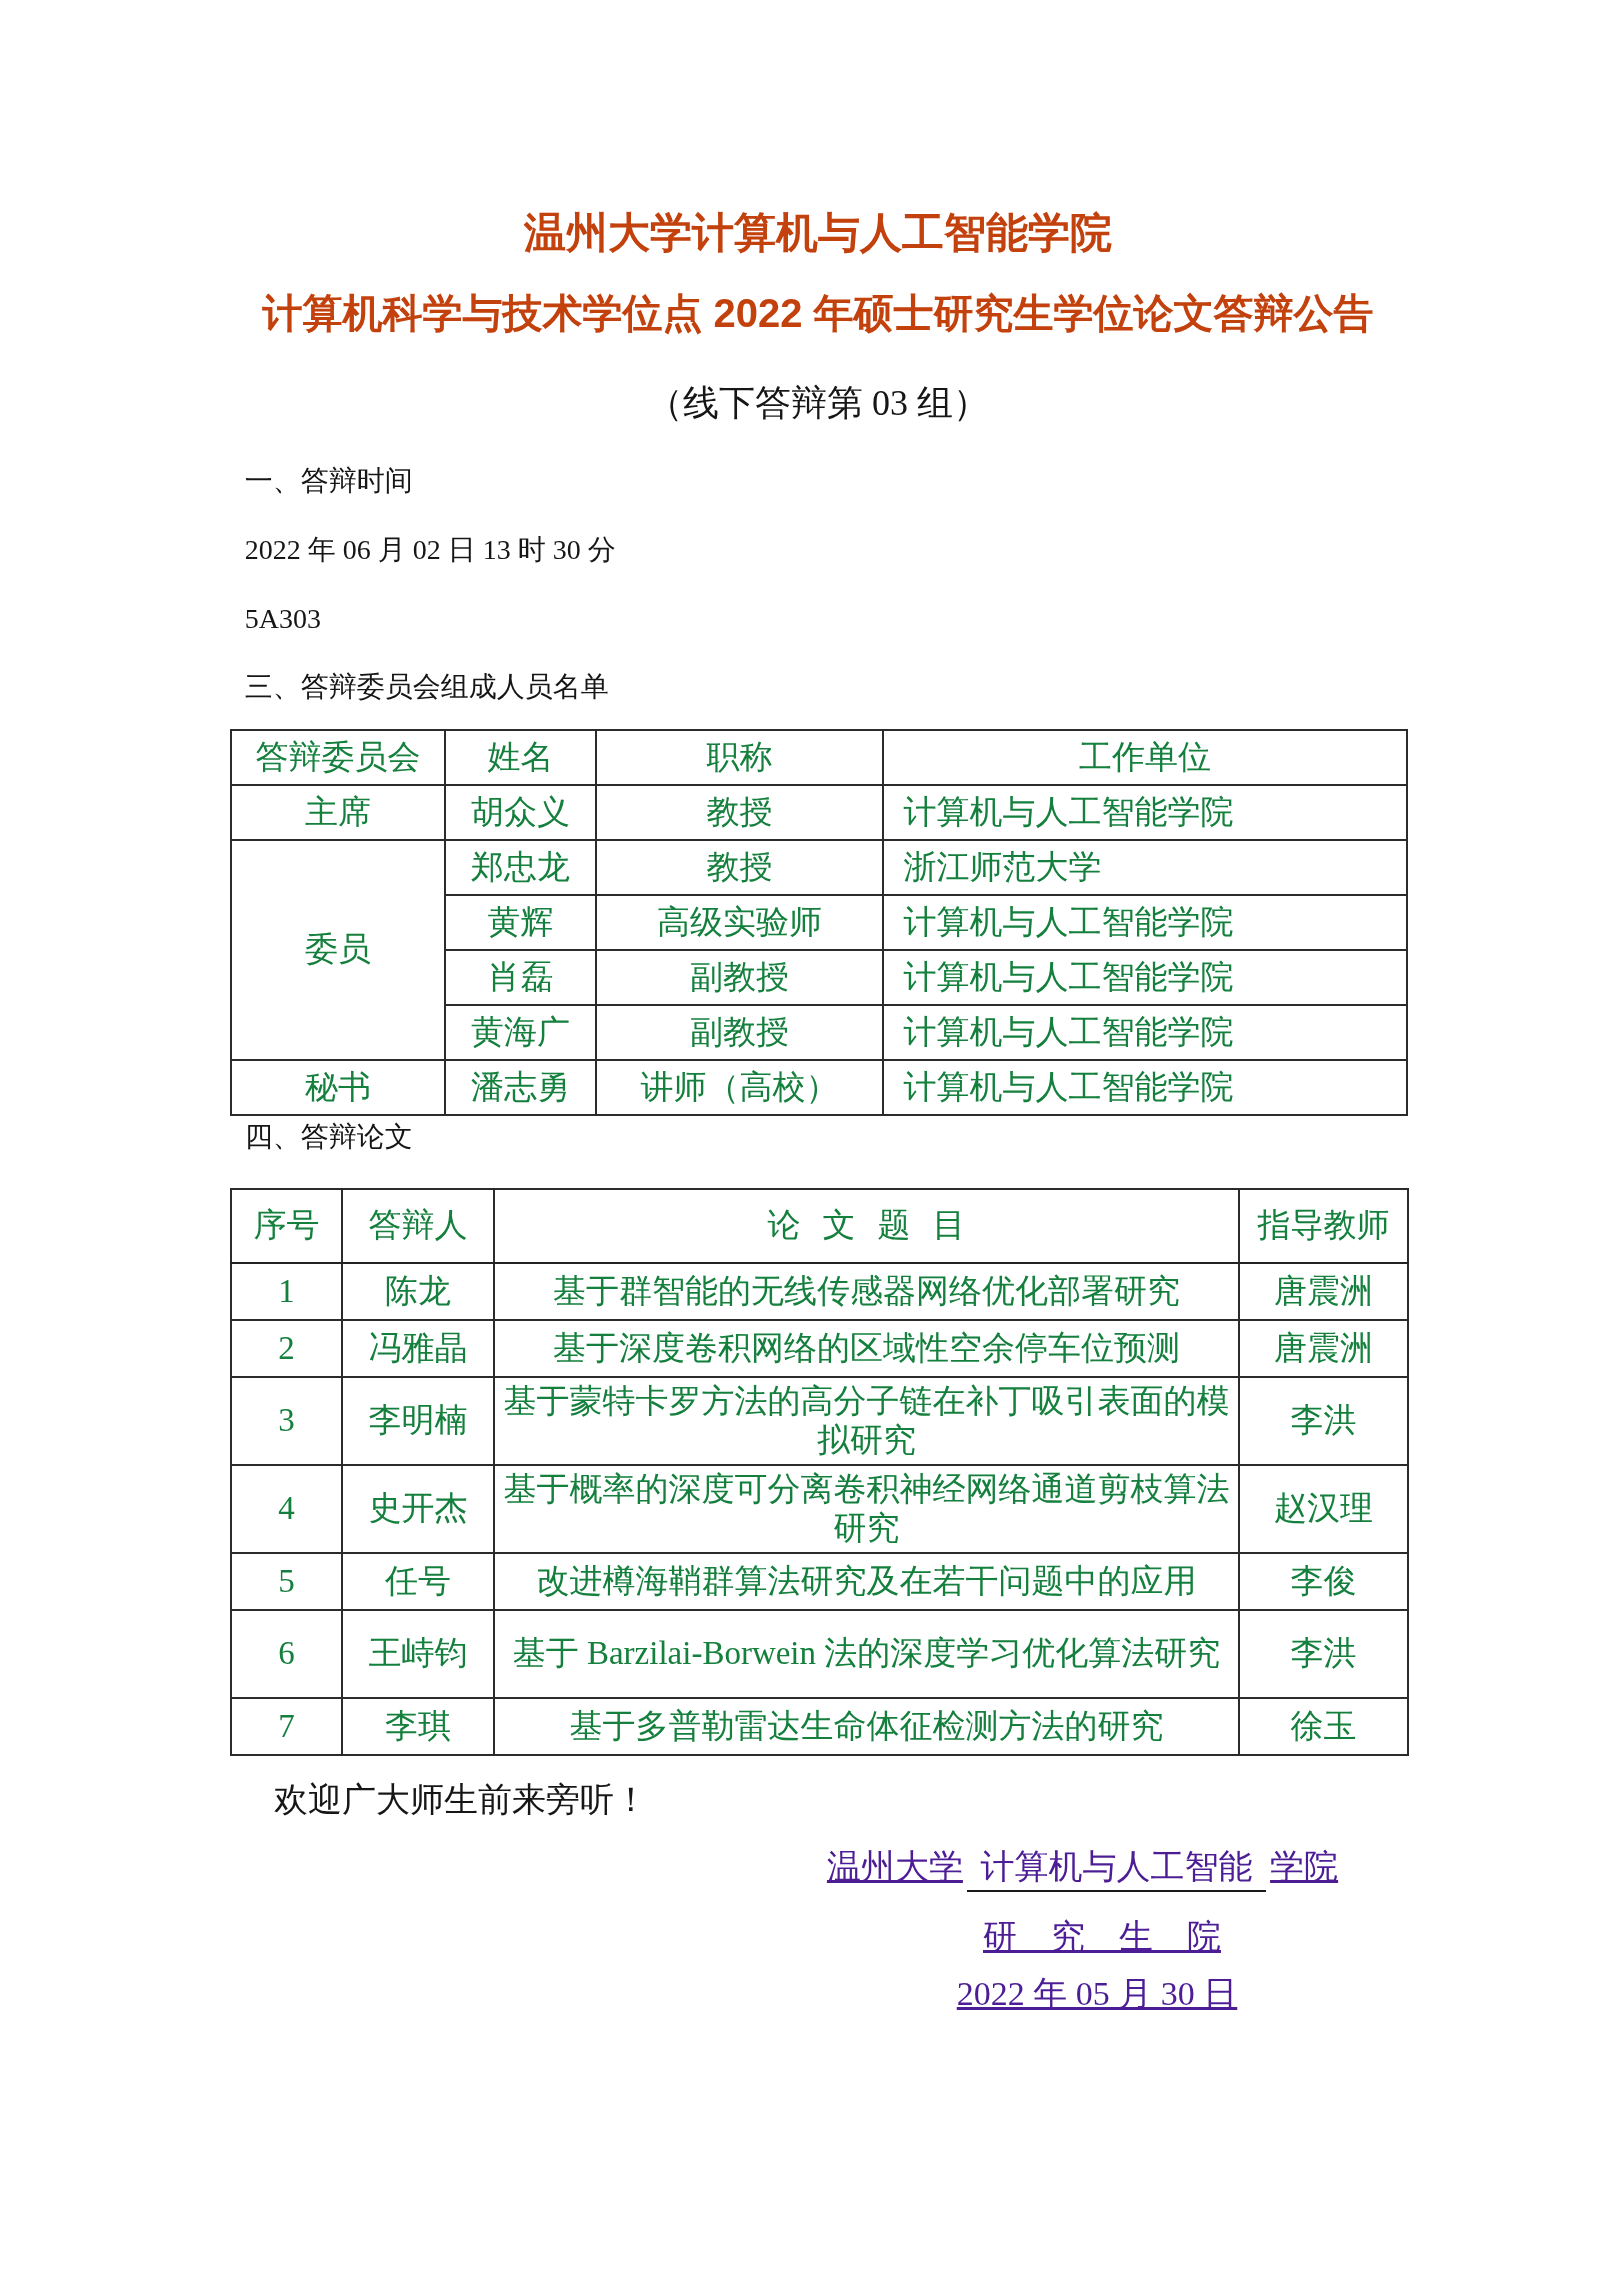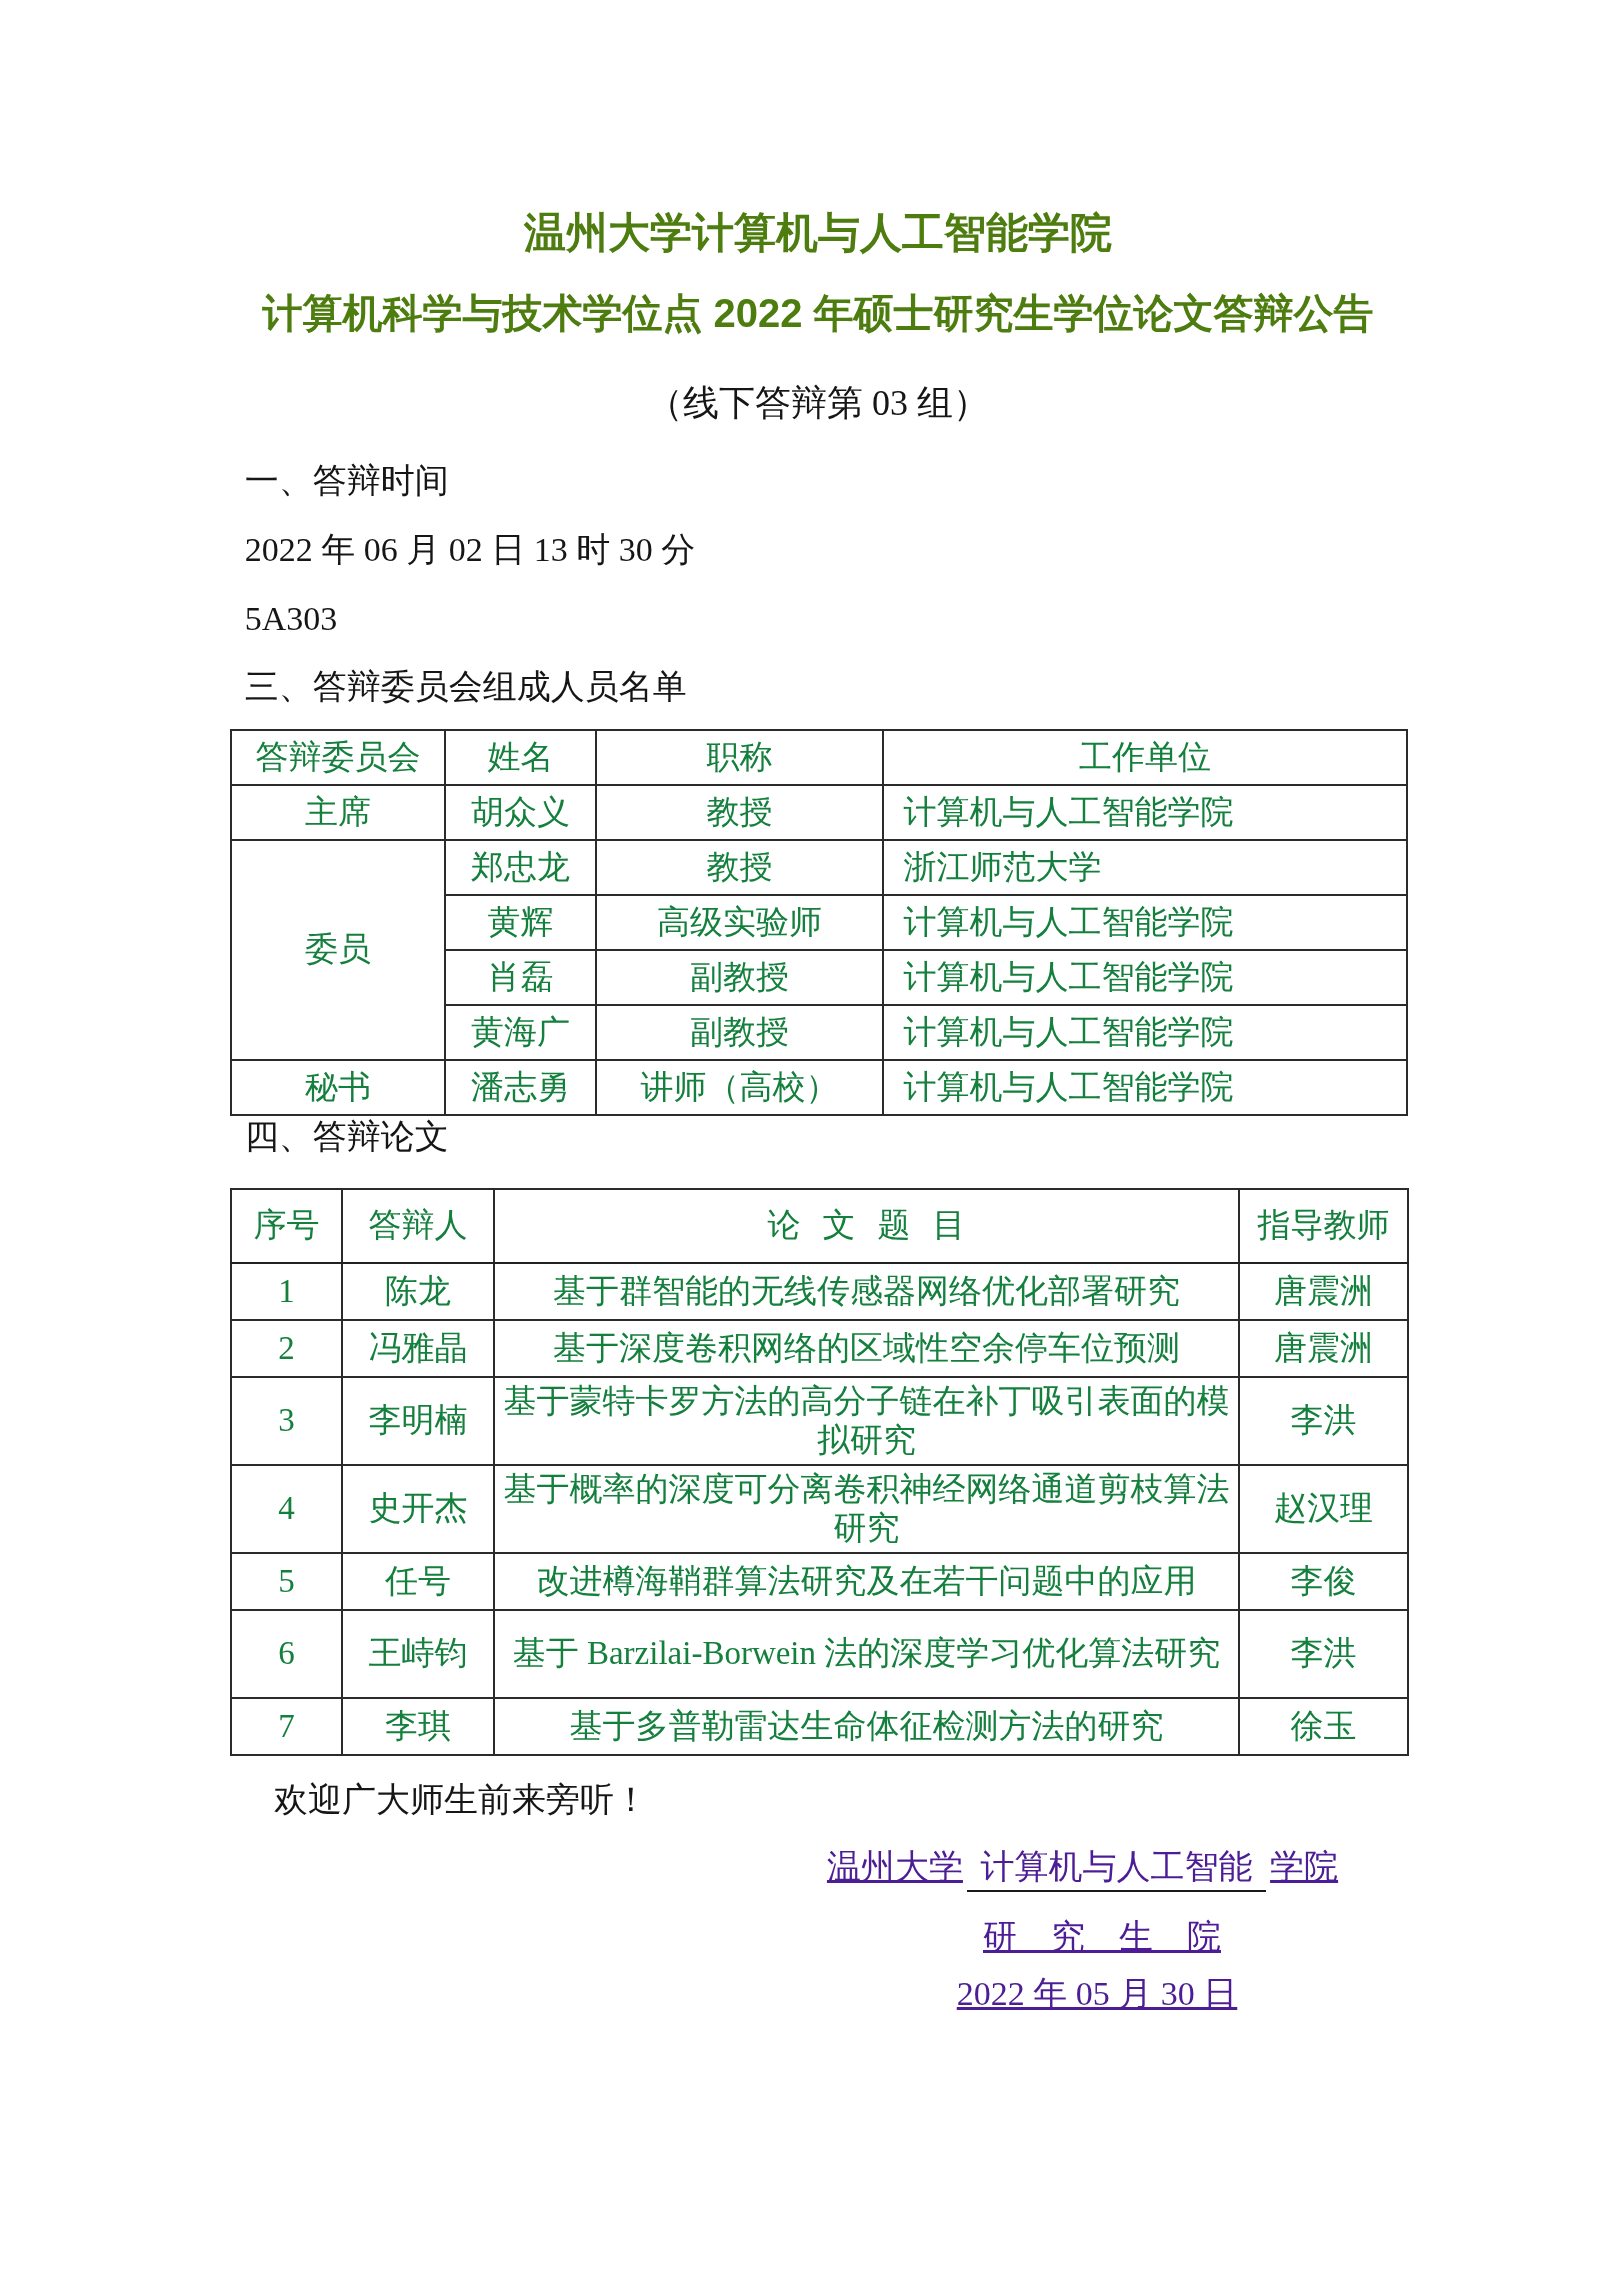--- a/index.html
+++ b/index.html
@@ -15,31 +15,31 @@
   .page {
     box-sizing: border-box;
     width: 1621px; height: 2293px;
     padding: 208px 215px 0 230px;
     background: #ffffff;
   }
   .title1, .title2 {
     font-family: "Liberation Sans", "DejaVu Sans", sans-serif;
     font-weight: 700;
     text-align: center;
-    color: #4d7c0f;
+    color: #c2410c;
   }
   .title1 { font-size: 42px; line-height: 49px; }
   .title2 { font-size: 40px; line-height: 49px; margin-top: 32px; }
   .grouplabel {
     font-size: 36px; line-height: 43px;
     text-align: center;
     margin-top: 44px;
   }
   .sec, .bodyline {
-    font-size: 34px; line-height: 41px;
+    font-size: 28px; line-height: 41px;
     padding-left: 14.7px;
   }
   .mt-36 { margin-top: 35px; }
   .mt-34 { }
   .mt-29 { margin-top: 28px; }
   .mt-28 { margin-top: 27.4px; }
 
   table {
     border-collapse: collapse;
     width: 1176px;

